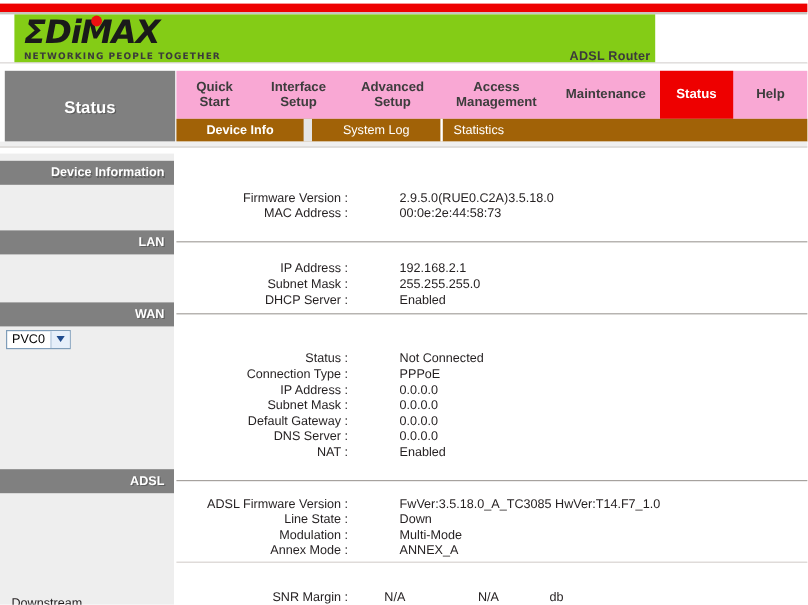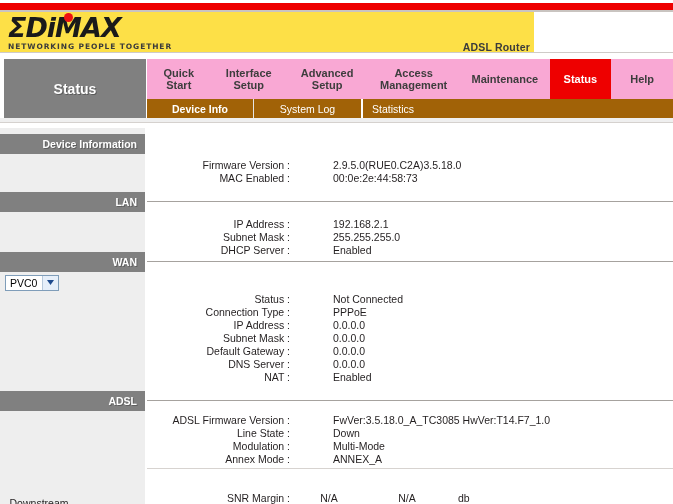--- a/index.html
+++ b/index.html
@@ -7,21 +7,21 @@
     width:673px;height:504px;overflow:hidden;background:#ffffff;
     font-family:"Liberation Sans",sans-serif;font-size:11px;color:#231f20;
   }
   .page{position:relative;width:673px;height:504px;}
 
   
   .top-stripe{position:absolute;left:0;top:3px;width:673px;height:7px;background:#ee0000;}
   .top-stripe-shadow{position:absolute;left:0;top:10px;width:673px;height:2px;background:#c9c4c0;}
 
   
-  .logo-area{position:absolute;left:0;top:12px;width:534px;height:40px;background:#fde047;}
+  .logo-area{position:absolute;left:12px;top:12px;width:534px;height:40px;background:#84cc16;}
   .logo-wrap{position:absolute;left:8px;top:2px;}
   .logo-text{
     font-family:"DejaVu Sans",sans-serif;font-weight:bold;font-style:italic;
     font-size:27px;letter-spacing:-1px;color:#1a1a1a;line-height:27px;
     position:relative;
   }
   .logo-dot{
     position:absolute;left:56px;top:-1px;width:9px;height:9px;border-radius:50%;
     background:#ee1111;
   }
@@ -64,21 +64,21 @@
   .subnav{
     position:absolute;left:147px;top:46px;width:526px;height:19px;background:#a16207;
     display:flex;align-items:center;
   }
   .subtab{
     font-size:10.5px;color:#ffffff;height:19px;display:flex;align-items:center;
     justify-content:center;
   }
   .subtab.active{font-weight:bold;}
   .s-dev{width:106px;}
-  .s-sys{width:107px;border-left:1px solid #e5e5e5;}
+  .s-sys{width:107px;border-left:7px solid #e5e5e5;}
   .s-stat{width:100px;border-left:2px solid #ffffff;padding-left:9px;justify-content:flex-start;}
   .nav-rule{position:absolute;left:0;top:122px;width:673px;height:1px;background:#d5d1ce;}
   .nav-gap{position:absolute;left:0;top:118px;width:673px;height:5px;background:#efefef;}
 
   
   .content{position:absolute;left:0;top:128px;width:673px;height:376px;background:#ffffff;}
   .leftcol{position:absolute;left:0;top:0;width:145px;height:376px;background:#eeeeee;}
 
   .sec-head{
     position:absolute;left:0;width:145px;height:20px;background:#808080;
@@ -168,21 +168,21 @@
   <div class="content">
     <div class="leftcol"></div>
 
     <div class="sec-head" style="top:6px;">Device Information</div>
     <div class="rows" style="top:30px;">
       <div class="row">
         <div class="lbl">Firmware Version :</div>
         <div class="val">2.9.5.0(RUE0.C2A)3.5.18.0</div>
       </div>
       <div class="row">
-        <div class="lbl">MAC Enabled :</div>
+        <div class="lbl">MAC Address :</div>
         <div class="val">00:0e:2e:44:58:73</div>
       </div>
     </div>
 
     <div class="sec-head" style="top:64px;">LAN</div>
     <div class="sec-line" style="top:73px;"></div>
     <div class="rows" style="top:89px;">
       <div class="row">
         <div class="lbl">IP Address :</div>
         <div class="val">192.168.2.1</div>

